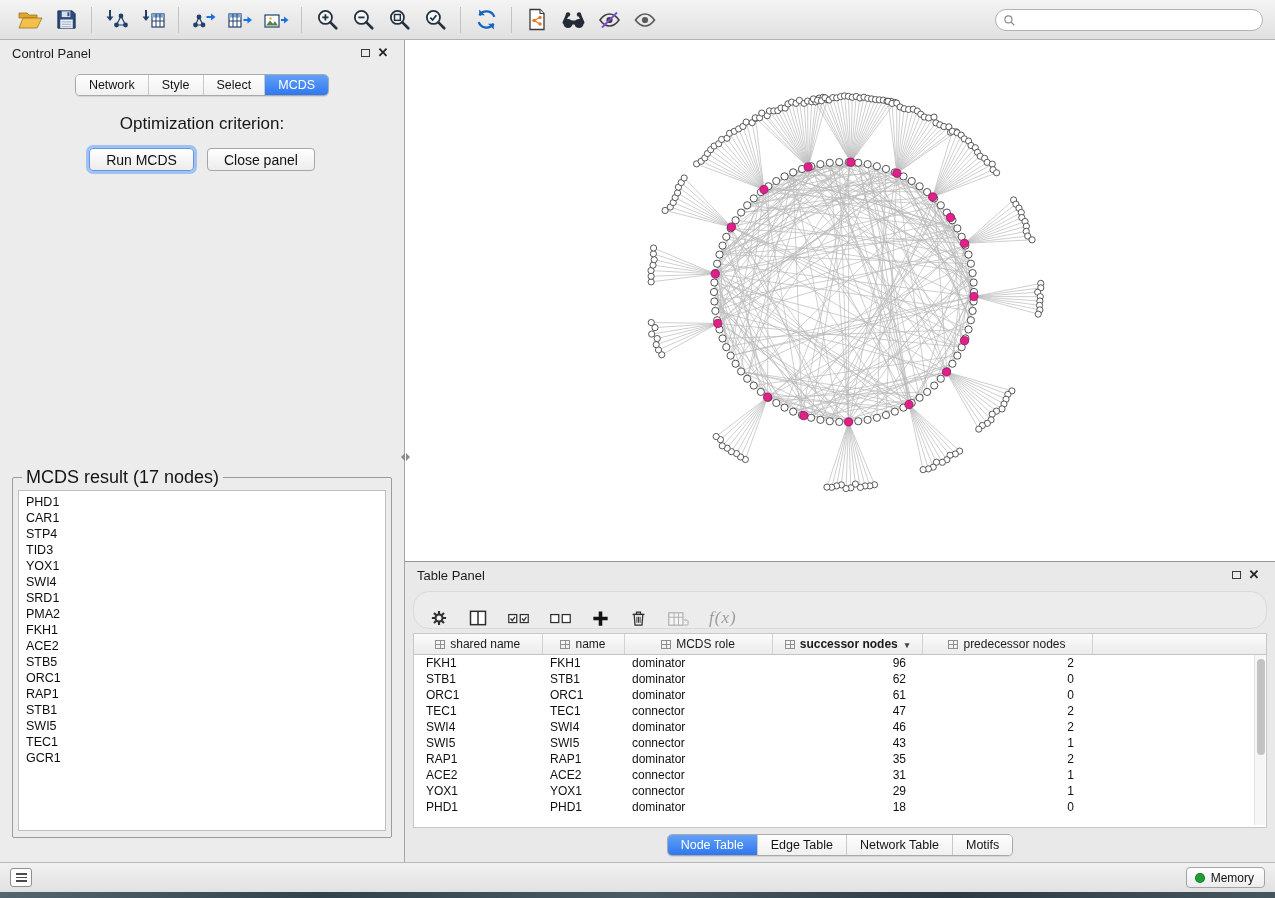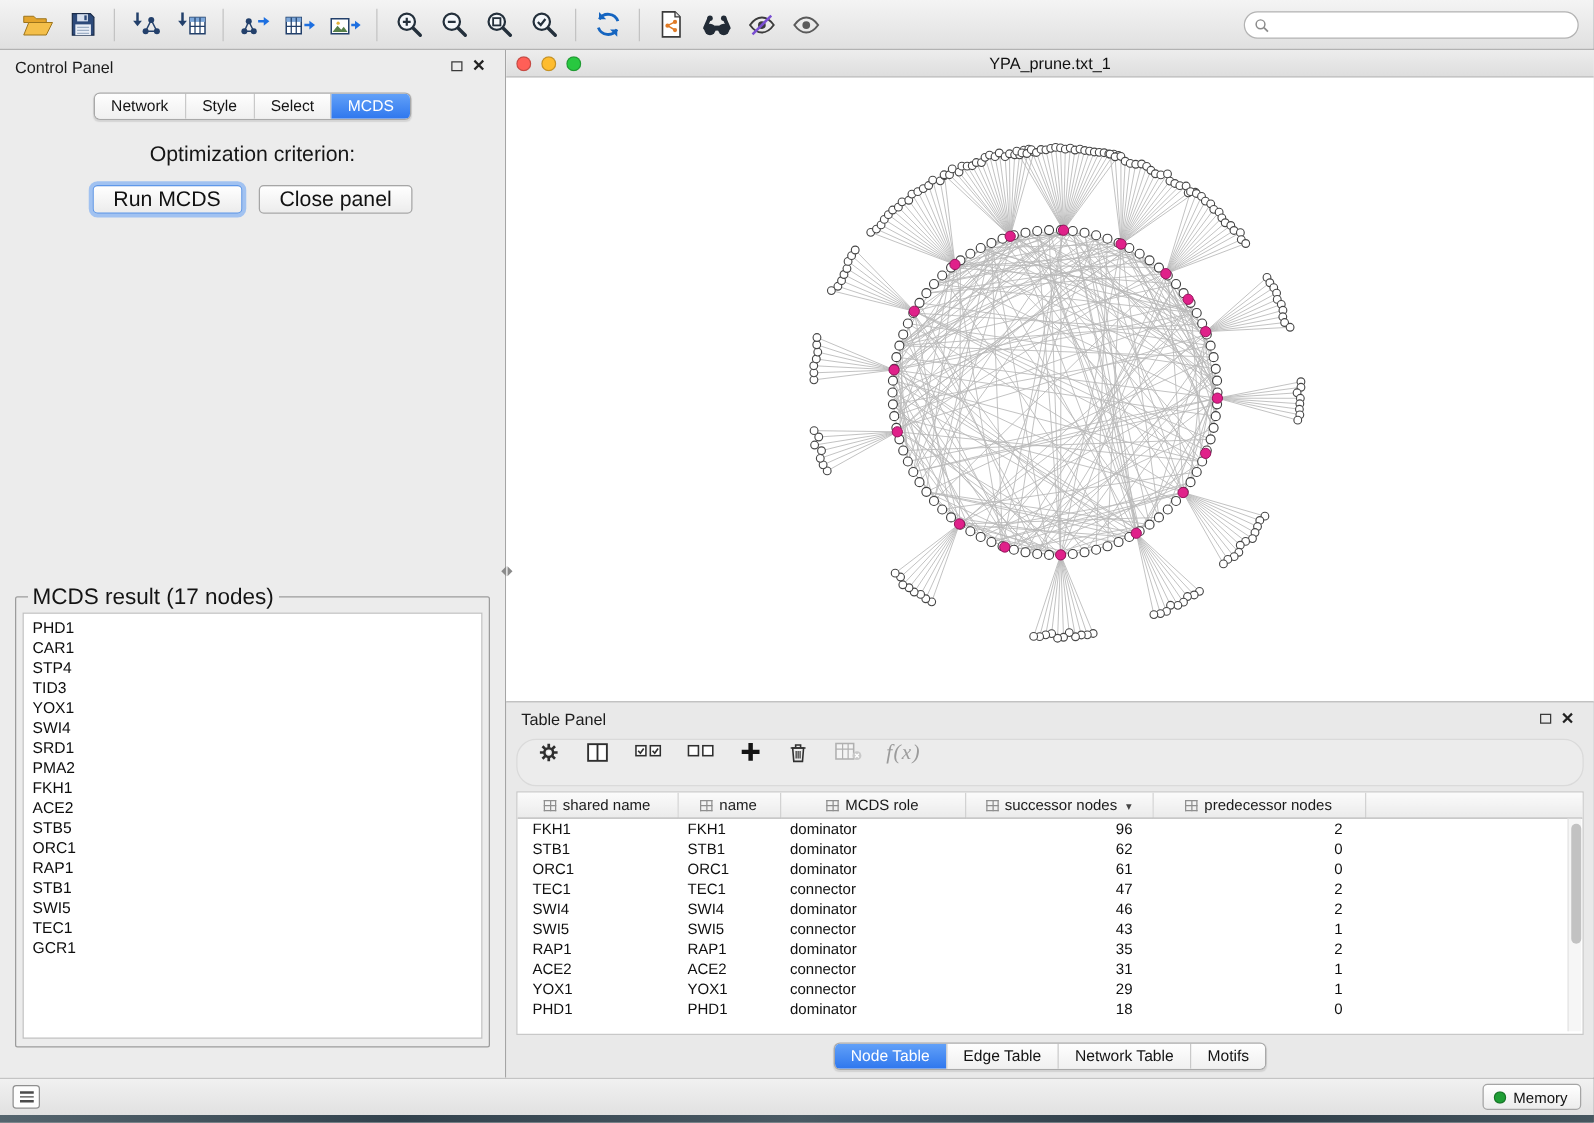--- a/index.html
+++ b/index.html
@@ -38,21 +38,21 @@
   .tab-content{flex:1;display:flex;flex-direction:column;min-height:0;margin:0 6px}
   .opt-label{text-align:center;margin-top:18px;font-size:17px;color:#161616}
   .dropdown{margin:10px auto 0;width:312px;height:23px;display:flex;align-items:center;background:#fff;
     border:1px solid #9e9e9e;border-radius:4px;padding:0 2px 0 9px;font-size:12.5px;color:#111;box-shadow:inset 0 1px 1px rgba(0,0,0,.06)}
   .dropdown .dd-text{flex:1;white-space:nowrap;overflow:hidden}
   .stepper{width:17px;height:19px;border-radius:3px;background:linear-gradient(#6fa9f8,#2e6fe0);
     display:flex;flex-direction:column;align-items:center;justify-content:center;gap:2px;box-shadow:inset 0 0 0 .5px rgba(0,0,0,.15)}
   .tri-up{width:0;height:0;border-left:3.5px solid transparent;border-right:3.5px solid transparent;border-bottom:4px solid #fff}
   .tri-down{width:0;height:0;border-left:3.5px solid transparent;border-right:3.5px solid transparent;border-top:4px solid #fff}
   .btn-row{display:flex;justify-content:center;gap:13px;margin-top:14px}
-  .btn{height:23px;padding:0 16px;font-size:17px;font-family:"Liberation Sans",sans-serif;color:#111;
+  .btn{height:23px;padding:0 16px;font-size:14px;font-family:"Liberation Sans",sans-serif;color:#111;
     background:linear-gradient(#ffffff,#ececec);border:1px solid #a6a6a6;border-radius:4px}
   .btn.focused{border-color:#5f98e9;box-shadow:0 0 0 3px rgba(100,160,245,.55)}
   .flex-gap{flex:1}
   .result-box{flex:0 0 371px;height:371px;margin:0 6px 24px;border:1px solid #9c9c9c;border-radius:2px;
     padding:2px 5px 6px;display:flex;flex-direction:column;min-height:0}
   .result-box legend{font-size:18px;color:#141414;padding:0 4px;margin-left:4px}
   .result-list{flex:1;background:#fff;border:1px solid #bfbfbf;overflow:hidden;padding:3px 7px;font-size:12.5px;line-height:16px;color:#0d0d0d}
 
   
   .right-side{flex:1;display:flex;flex-direction:column;min-width:0;min-height:0}
@@ -60,21 +60,21 @@
   .net-titlebar{height:22px;flex:0 0 22px;position:relative;display:flex;align-items:center;padding:0 8px;
     background:linear-gradient(#ededed,#dedede);border-bottom:1px solid #b5b5b5}
   .traffic{display:flex;gap:8px}
   .tl{width:12px;height:12px;border-radius:50%;border:.5px solid rgba(0,0,0,.22)}
   .net-title{position:absolute;left:0;right:0;text-align:center;font-size:13px;color:#111;pointer-events:none}
   .net-canvas{flex:1;background:#fff;overflow:hidden}
 
   
   .table-panel{flex:1;display:flex;flex-direction:column;background:#e9e9e9;min-height:0}
   .table-toolbar{height:38px;flex:0 0 38px;margin:3px 8px 0;background:#ececec;border:1px solid #dadada;border-radius:16px;
-    display:flex;align-items:flex-start;gap:19px;padding:0 15px}
+    display:flex;align-items:flex-end;gap:19px;padding:0 15px}
   .tt-btn{display:flex;align-items:center;justify-content:center}
   .fx-label{font-family:"Liberation Serif",serif;font-style:italic;font-size:17px;color:#9b9b9b;letter-spacing:1px}
   .table-area{flex:1;margin:4px 8px 0;background:#fff;border:1px solid #c8c8c8;position:relative;overflow:hidden}
   table{width:100%;border-collapse:collapse;table-layout:fixed}
   th{height:20px;background:linear-gradient(#fbfbfb,#ebebeb);border-right:1px solid #d2d2d2;border-bottom:1px solid #c5c5c5;
     font-weight:normal;font-size:12px;color:#1a1a1a;text-align:center;white-space:nowrap;padding:0 4px;overflow:hidden}
   th.filler{border-right:none}
   .th-ico{display:inline-block;width:10px;height:9px;margin-right:5px;vertical-align:-1px;background:
     linear-gradient(#8f8f8f,#8f8f8f) 0 0/10px 1px,
     linear-gradient(#8f8f8f,#8f8f8f) 0 4px/10px 1px,
@@ -307,28 +307,20 @@
               <div>SWI5</div>
               <div>TEC1</div>
               <div>GCR1</div>
             </div>
         </fieldset>
       </div>
     </div>
 
     <div class="right-side">
       <div class="network-window">
-        <div class="net-titlebar">
-          <span class="traffic">
-            <span class="tl" id="tl-red" style="background: rgb(255, 95, 87);"></span>
-            <span class="tl" id="tl-yellow" style="background: rgb(254, 188, 46);"></span>
-            <span class="tl" id="tl-green" style="background: rgb(40, 200, 64);"></span>
-          </span>
-          <span class="net-title">YPA_prune.txt_1</span>
-        </div>
         <div class="net-canvas">
           <svg id="network-svg" width="869" height="499" viewBox="0 0 869 499">
               <g stroke="#b6b6b6" stroke-width="0.7" fill="none" opacity="0.95">
                 <line x1="568.6531968762617" y1="261.48939090591796" x2="560.4220941352312" y2="298.4400156741473"></line>
                 <line x1="567.6146378497643" y1="233.07184819444936" x2="397.02554737971195" y2="128.9628294895108"></line>
                 <line x1="309.34680312373825" y1="242.5106090940821" x2="336.105456504197" y2="331.4525828327204"></line>
                 <line x1="312.11013591772945" y1="280.2659228256024" x2="453.21825708912365" y2="381.22012678119296"></line>
                 <line x1="314.51192201190725" y1="214.54711708251912" x2="415.3872093726733" y2="124.1624620121694"></line>
                 <line x1="434.2521370025044" y1="381.9132702881311" x2="514.6416590225339" y2="357.7276662956235"></line>
                 <line x1="443.7478629974956" y1="122.08672971186888" x2="309.34680312373825" y2="242.5106090940821"></line>
@@ -1100,21 +1092,21 @@
           </span>
           <span class="fx-label">f(x)</span>
         </div>
         <div class="table-area">
           <table>
             <thead>
                 <tr id="head-row">
                   <th style="width: 128px;"><span class="th-ico"></span><span class="th-label">shared name</span></th>
                   <th style="width: 82px;"><span class="th-ico"></span><span class="th-label">name</span></th>
                   <th style="width: 148px;"><span class="th-ico"></span><span class="th-label">MCDS role</span></th>
-                  <th style="width: 150px;"><span class="th-ico"></span><span class="th-label">successor nodes</span><span class="sort-arrow">▾</span></th>
+                  <th style="width: 150px; font-weight: bold;"><span class="th-ico"></span><span class="th-label">successor nodes</span><span class="sort-arrow">▾</span></th>
                   <th style="width: 170px;"><span class="th-ico"></span><span class="th-label">predecessor nodes</span></th>
                   <th class="filler"></th>
                 </tr>
               </thead>
             <tbody id="table-body">
                 <tr>
                   <td class="c0">FKH1</td>
                   <td class="c1">FKH1</td>
                   <td class="c2">dominator</td>
                   <td class="c3">96</td>

